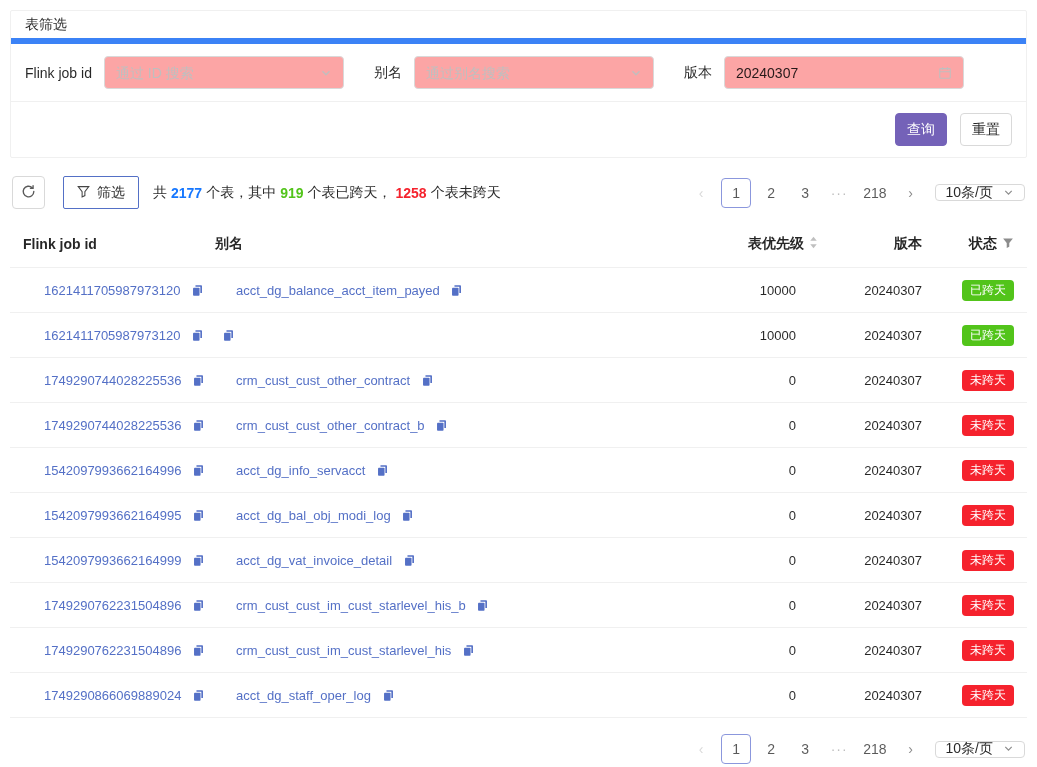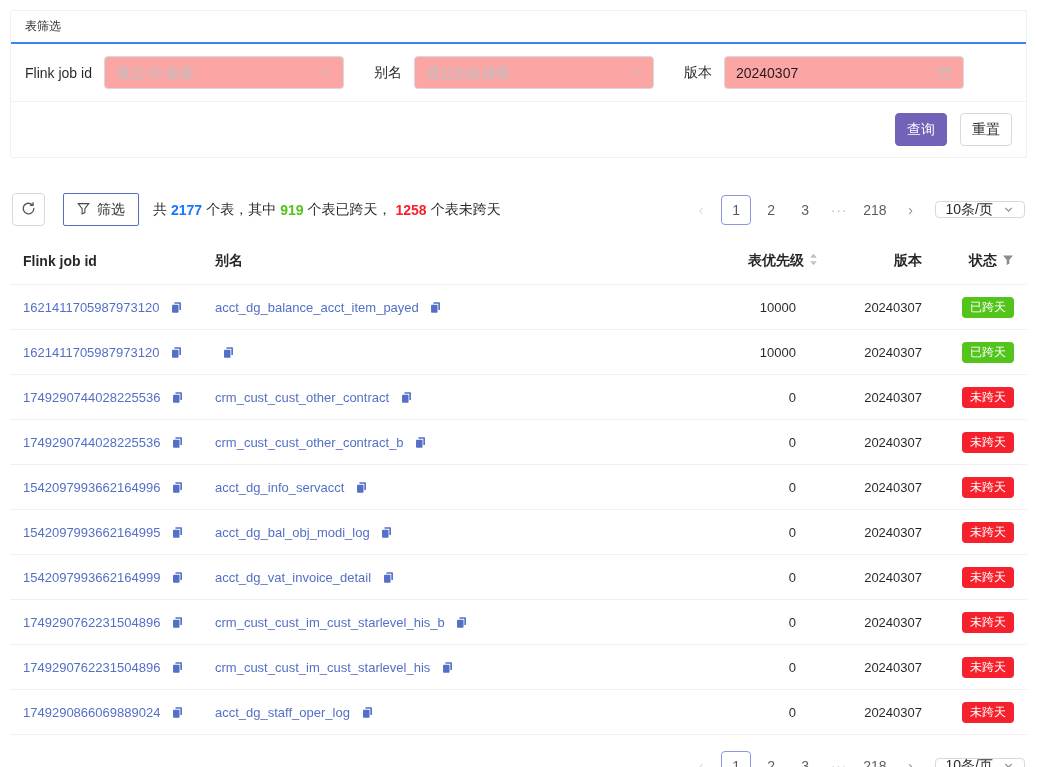--- a/index.html
+++ b/index.html
@@ -8,21 +8,21 @@
     width:1037px; height:767px; overflow:hidden;
     background:#fff; color:rgba(0,0,0,.85);
     font-family:"Liberation Sans","DejaVu Sans",sans-serif;
     font-size:14px;
   }
   .page { padding:10px 10px 0; }
 
   
   .filter-card { border:1px solid #f0f0f0; border-radius:2px; background:#fff; }
   .card-title { height:33px; display:flex; align-items:center; padding:0 14px;
-    font-size:12px; border-bottom:2px solid #3b82f6; }
+    font-size:14px; border-bottom:6px solid #3b82f6; }
   .filter-form { display:flex; align-items:center; height:58px; padding:0 14px;
     border-bottom:1px solid #f0f0f0; }
   .field-label { margin-right:12px; white-space:nowrap; }
   .field-label.gap { margin-left:30px; }
   .select, .date-input {
     width:240px; height:33px; border:1px solid #d9d9d9; border-radius:4px;
     display:flex; align-items:center; justify-content:space-between;
     padding:0 11px; background:#fca5a5; cursor:pointer;
   }
   .select input, .date-input input {
@@ -30,21 +30,21 @@
     color:rgba(0,0,0,.85); background:transparent; padding:0; cursor:pointer;
   }
   .select input::placeholder { color:#bfbfbf; }
   .suffix-icon { display:flex; align-items:center; margin-left:8px; flex:none; }
   .filter-actions { display:flex; justify-content:flex-end; gap:13px; padding:11px 14px; }
   .btn { height:33px; padding:0 11px; border-radius:4px; font:inherit;
     border:1px solid #d9d9d9; background:#fff; color:rgba(0,0,0,.85); cursor:pointer; }
   .btn.primary { background:#7462b8; border-color:#7462b8; color:#fff; }
 
   
-  .toolbar { margin-top:35px; display:flex; align-items:center; padding:0 2px; }
+  .toolbar { margin-top:18px; display:flex; align-items:center; padding:0 2px; }
   .icon-btn { width:33px; height:33px; border:1px solid #d9d9d9; border-radius:4px;
     background:#fff; display:flex; align-items:center; justify-content:center; cursor:pointer; }
   .filter-btn { margin-left:18px; height:33px; padding:0 13px; border:1px solid #5470c6;
     border-radius:2px; background:#fff; display:flex; align-items:center; gap:7px;
     font:inherit; color:rgba(0,0,0,.85); cursor:pointer; }
   .summary { margin-left:14px; display:flex; align-items:center; white-space:nowrap; }
   .summary .num { font-weight:700; margin:0 4px; }
   .num.blue { color:#1677ff; }
   .num.green { color:#52c41a; }
   .num.red { color:#f5222d; }
@@ -65,21 +65,21 @@
 
   
   .table { margin-top:12px; }
   .thead, .tr { display:grid; grid-template-columns:192px 1fr 168px 104px 92px;
     align-items:center; padding:0 13px; }
   .thead { height:47px; border-bottom:1px solid #f0f0f0; font-weight:700; }
   .tr { height:45px; border-bottom:1px solid #f0f0f0; font-size:13px; }
   .th.right { display:flex; justify-content:flex-end; align-items:center; gap:5px; }
   .td.right { text-align:right; }
   .td.priority { padding-right:22px; }
-  .link { color:#5470c6; text-decoration:none; cursor:pointer; }
+  .link { color:#5470c6; text-decoration:none; cursor:pointer;margin-left:21px; }
   .copy-btn { margin-left:7px; display:inline-flex; vertical-align:-2px; cursor:pointer; }
   .status-cell { display:flex; justify-content:flex-end; }
   .badge { display:inline-block; padding:3px 8px; border-radius:4px; color:#fff;
     font-size:12px; line-height:1.25; }
   .badge.crossed { background:#52c41a; }
   .badge.uncrossed { background:#f5222d; }
 </style>
 </head>
 <body>
 

